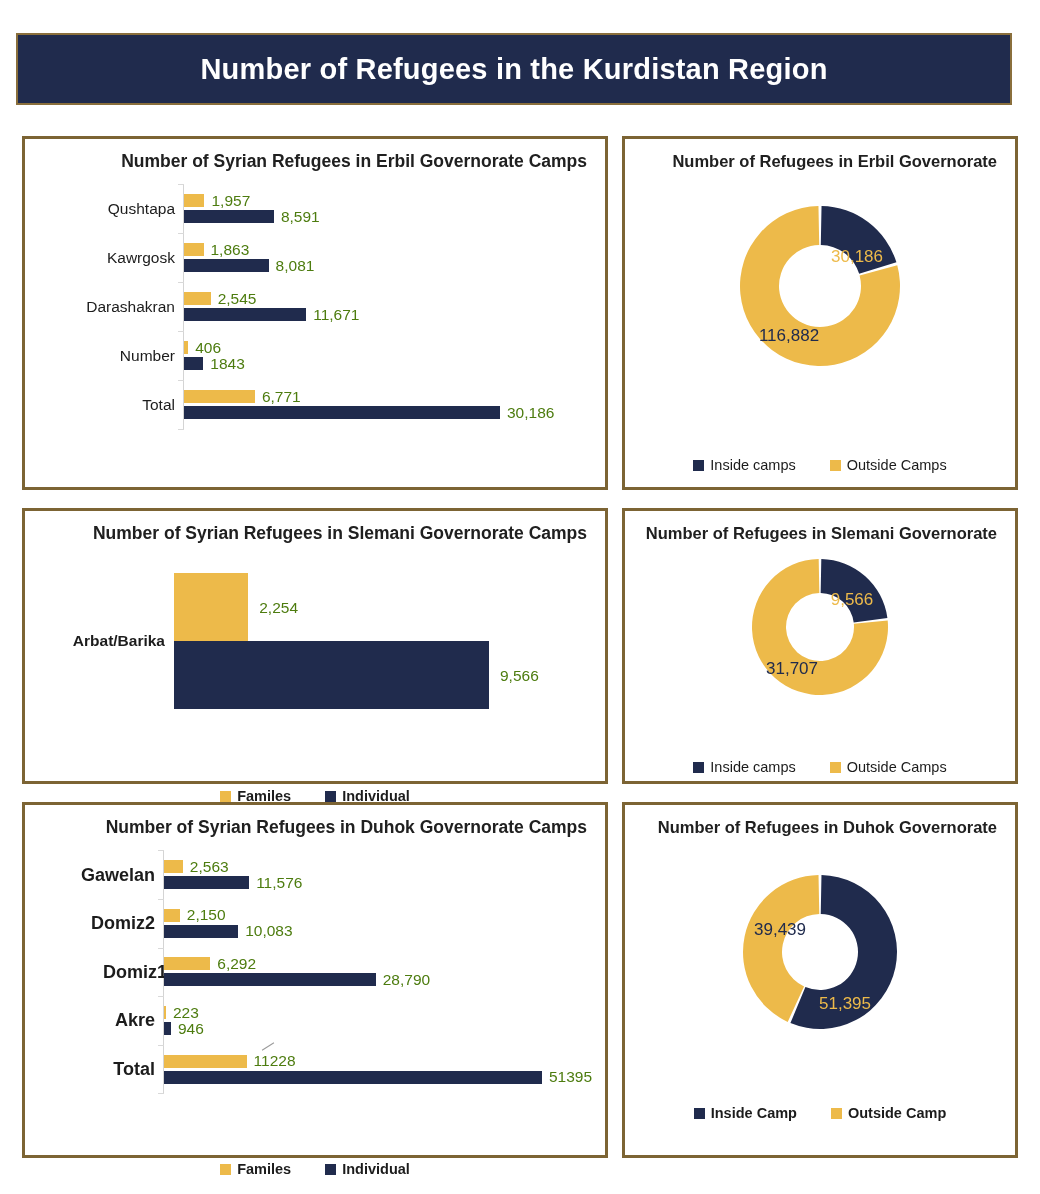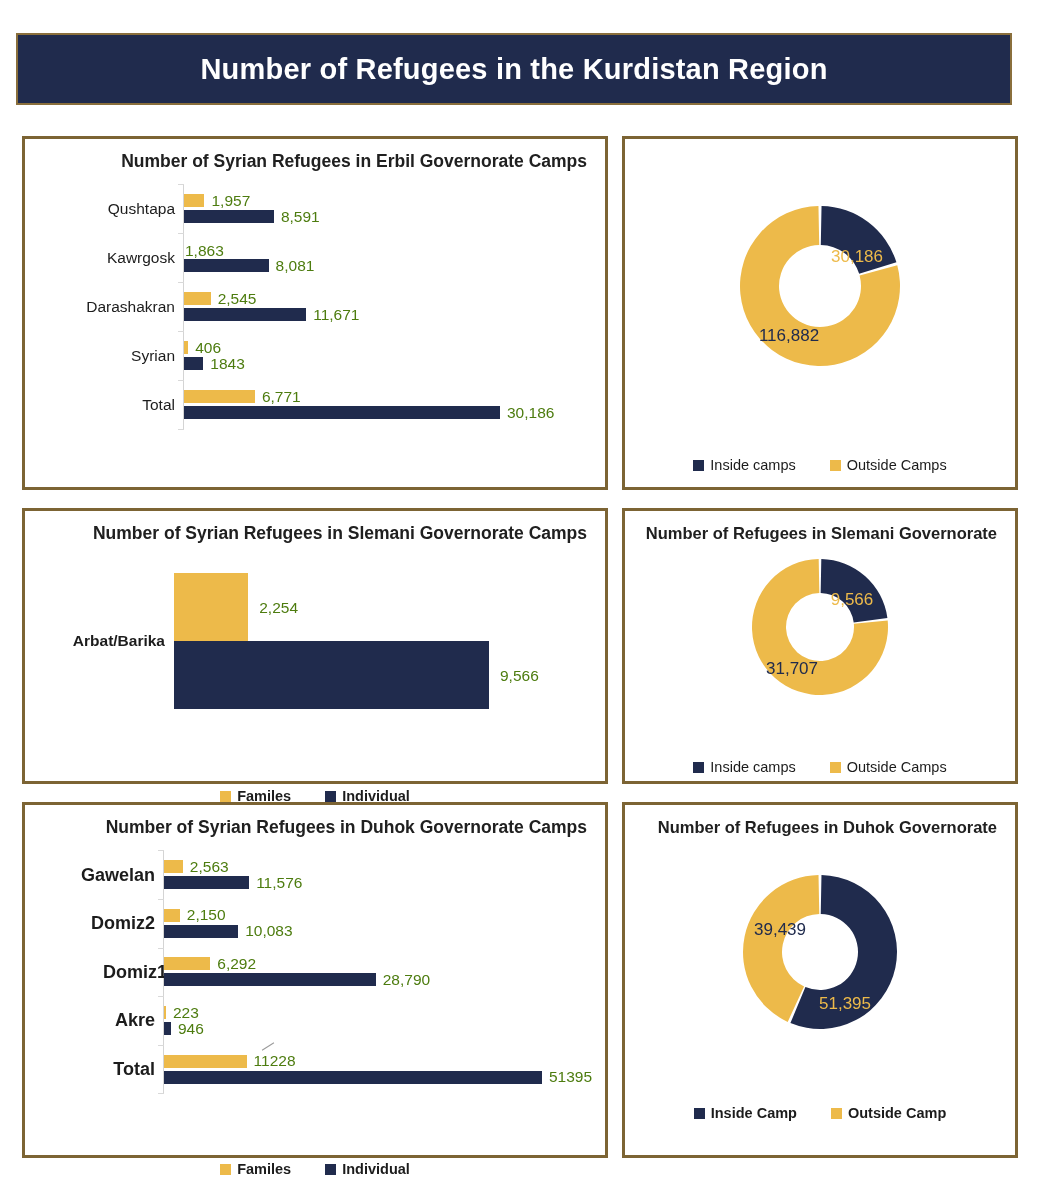--- a/index.html
+++ b/index.html
@@ -184,21 +184,21 @@
             <div class="bar-value">1,957</div>
           </div>
           <div class="bar-row" style="left: 159px; top: 26px; height: 13px;">
             <div class="bar ind" style="width: 89.9343px;"></div>
             <div class="bar-value">8,591</div>
           </div>
         </div>
         <div class="tick" style="left: 153px; top: 49px;"></div>
         <div class="cat-group" style="top: 49px; height: 49px;">
           <div class="cat-label" style="right: 430px;">Kawrgosk</div>
-          <div class="bar-row" style="left: 153px; top: 10px; height: 13px; flex-direction: column;">
+          <div class="bar-row" style="left: 159px; top: 10px; height: 13px;">
             <div class="bar fam" style="width: 19.5027px;"></div>
             <div class="bar-value">1,863</div>
           </div>
           <div class="bar-row" style="left: 159px; top: 26px; height: 13px;">
             <div class="bar ind" style="width: 84.5954px;"></div>
             <div class="bar-value">8,081</div>
           </div>
         </div>
         <div class="tick" style="left: 153px; top: 98px;"></div>
         <div class="cat-group" style="top: 98px; height: 49px;">
@@ -207,21 +207,21 @@
             <div class="bar fam" style="width: 26.6422px;"></div>
             <div class="bar-value">2,545</div>
           </div>
           <div class="bar-row" style="left: 159px; top: 26px; height: 13px;">
             <div class="bar ind" style="width: 122.177px;"></div>
             <div class="bar-value">11,671</div>
           </div>
         </div>
         <div class="tick" style="left: 153px; top: 147px;"></div>
         <div class="cat-group" style="top: 147px; height: 49px;">
-          <div class="cat-label" style="right: 430px;">Syrian</div>
+          <div class="cat-label" style="right: 430px;">Number</div>
           <div class="bar-row" style="left: 159px; top: 10px; height: 13px;">
             <div class="bar fam" style="width: 4.25018px;"></div>
             <div class="bar-value">406</div>
           </div>
           <div class="bar-row" style="left: 159px; top: 26px; height: 13px;">
             <div class="bar ind" style="width: 19.2933px;"></div>
             <div class="bar-value">1843</div>
           </div>
         </div>
         <div class="tick" style="left: 153px; top: 196px;"></div>
@@ -245,20 +245,21 @@
         </div>
         <div class="legend-item">
           <span class="swatch" style="background: rgb(32, 43, 77);"></span>
           <span>Individual</span>
         </div>
       </div>
   </div>
 </div>
 
 <div class="panel panel-right row1">
+  <div class="panel-title">Number of Refugees in Erbil Governorate</div>
   <div class="donut-wrap" id="donut-erbil_gov" style="top:62px;">
       <svg width="170" height="170" viewBox="0 0 170 170">
         <path d="M 86.53579539197517 5.014743030268463 A 80 80 0 0 1 161.41843523354663 61.33097474638559 L 124.16444805719266 72.86962455752261 A 41 41 0 0 0 85.78709513838727 44.007555803012586 Z" fill="#202B4D"></path>
         <text x="122" y="61" text-anchor="middle" class="donut-label lbl-on-navy">30,186</text>
         <path d="M 162.27071048173343 64.28195709898901 A 80 80 0 1 1 83.46420460802477 5.014743030268463 L 84.2129048616127 44.007555803012586 A 41 41 0 1 0 124.60123912188837 74.38200301323187 Z" fill="#EDBA4A"></path>
         <text x="54" y="140" text-anchor="middle" class="donut-label lbl-on-gold">116,882</text>
       </svg>
     </div>
   <div class="legend" id="legend-erbil_gov" style="top:318px;">
       <div class="legend-item">

